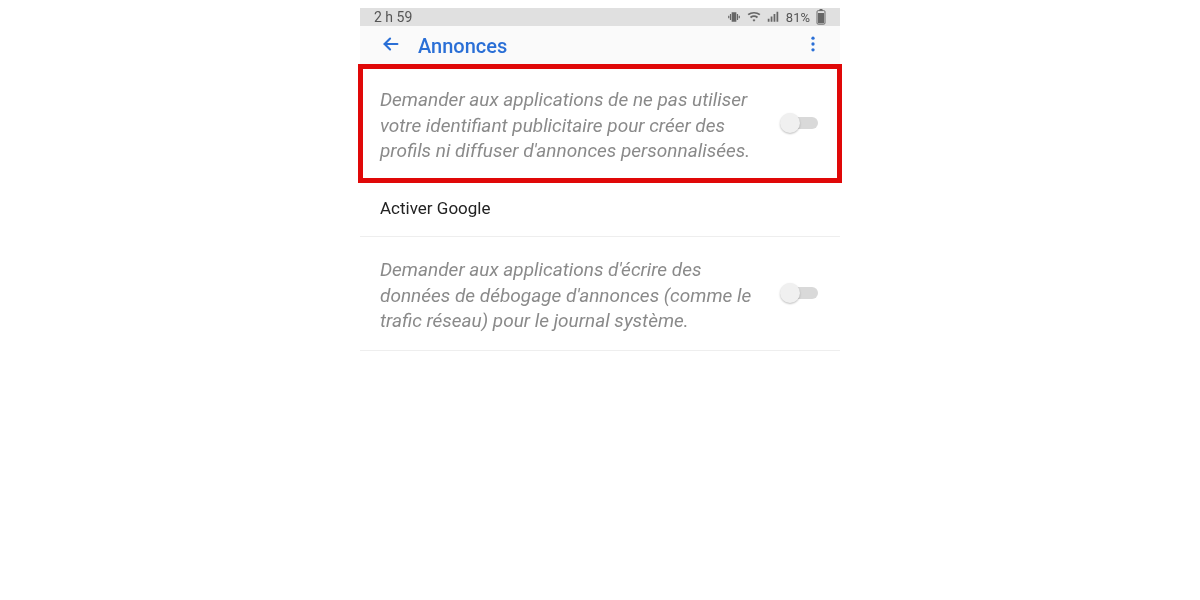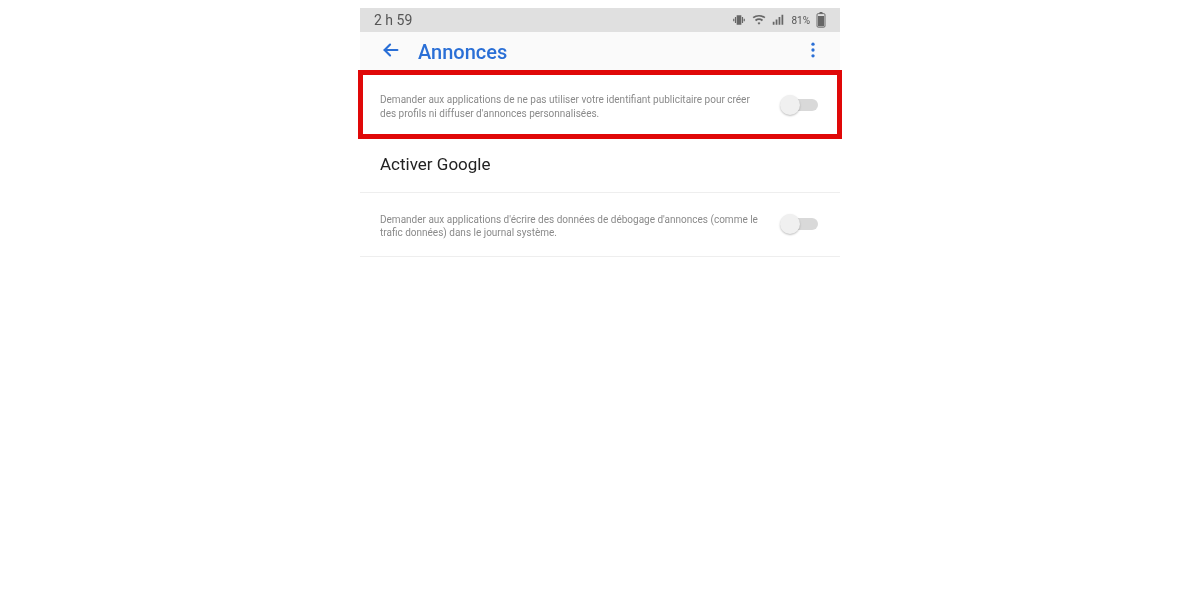--- a/index.html
+++ b/index.html
@@ -11,33 +11,33 @@
     display: flex;
     justify-content: center;
     align-items: flex-start;
   }
   .phone {
     width: 480px;
     margin-top: 8px;
     background: #fff;
   }
   .status-bar {
-    height: 24px;
+    height: 18px;
     background: #e0e0e0;
     display: flex;
     align-items: center;
     padding: 0 14px;
     font-size: 14px;
     color: #555;
   }
   .status-time { flex: 0 0 auto; }
   .status-spacer { flex: 1 1 auto; }
   .status-icons { display: flex; align-items: center; gap: 4px; }
   .status-icons svg { display: block; }
-  .status-pct { font-size: 10px; color: #555; margin: 0 2px; }
+  .status-pct { font-size: 13px; color: #555; margin: 0 2px; }
 
   .app-bar {
     height: 40px;
     background: #fafafa;
     border-bottom: 1px solid #e5e5e5;
     display: flex;
     align-items: center;
     padding: 0 10px 0 14px;
   }
   .back-btn {
@@ -70,24 +70,25 @@
     cursor: pointer;
   }
   .row:first-child { border-top: 1px solid #eeeeee; }
   .row .text { flex: 1 1 auto; }
   .row .primary {
     font-size: 17px;
     color: #222;
     line-height: 1.35;
   }
   .row .secondary {
-    font-size: 10px;
+    font-size: 19px;
     color: #8a8a8a;
     line-height: 1.35;
     margin-top: 4px;
+    font-style: italic;
   }
   .toggle {
     width: 40px; height: 22px; position: relative; flex: 0 0 auto;
   }
   .toggle .track {
     position: absolute; top: 5px; left: 2px; right: 2px; height: 12px;
     background: #d9d9d9; border-radius: 6px;
   }
   .toggle .thumb {
     position: absolute; top: 1px; left: 0; width: 20px; height: 20px;
@@ -170,21 +171,21 @@
     </div>
 
     <div class="row">
       <div class="text">
         <div class="primary">Activer Google</div>
       </div>
     </div>
 
     <div class="row">
       <div class="text">
-        <div class="secondary">Demander aux applications d'écrire des données de débogage d'annonces (comme le trafic données) dans le journal système.</div>
+        <div class="secondary">Demander aux applications d'écrire des données de débogage d'annonces (comme le trafic réseau) pour le journal système.</div>
       </div>
       <div class="toggle">
         <div class="track"></div>
         <div class="thumb"></div>
       </div>
     </div>
 
   </div>
 </div>
 

